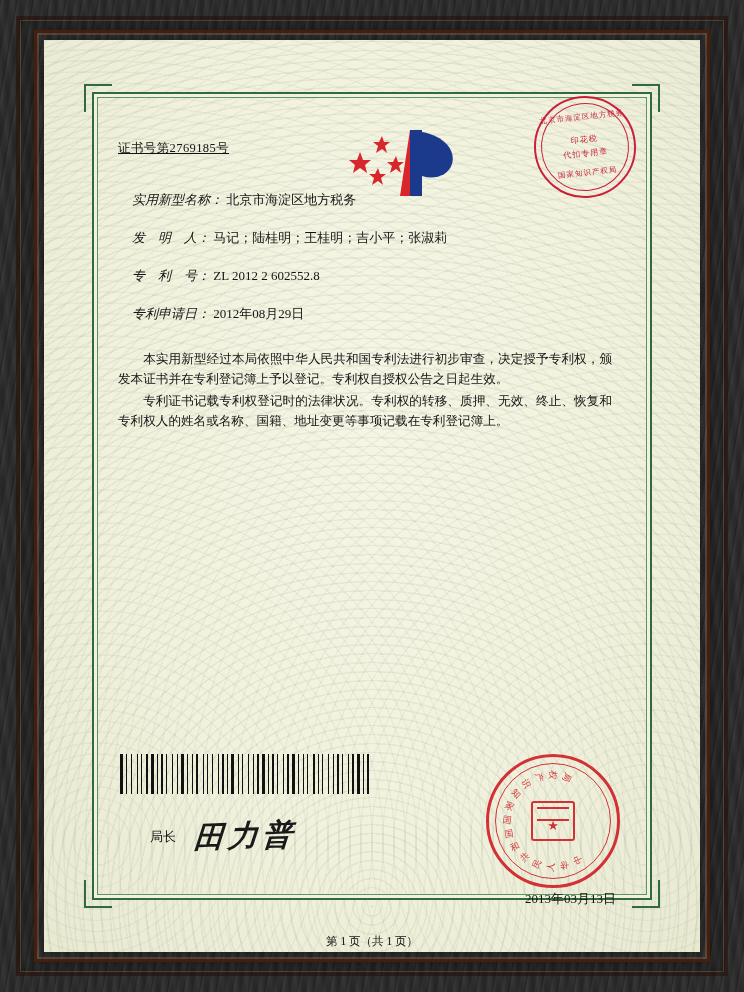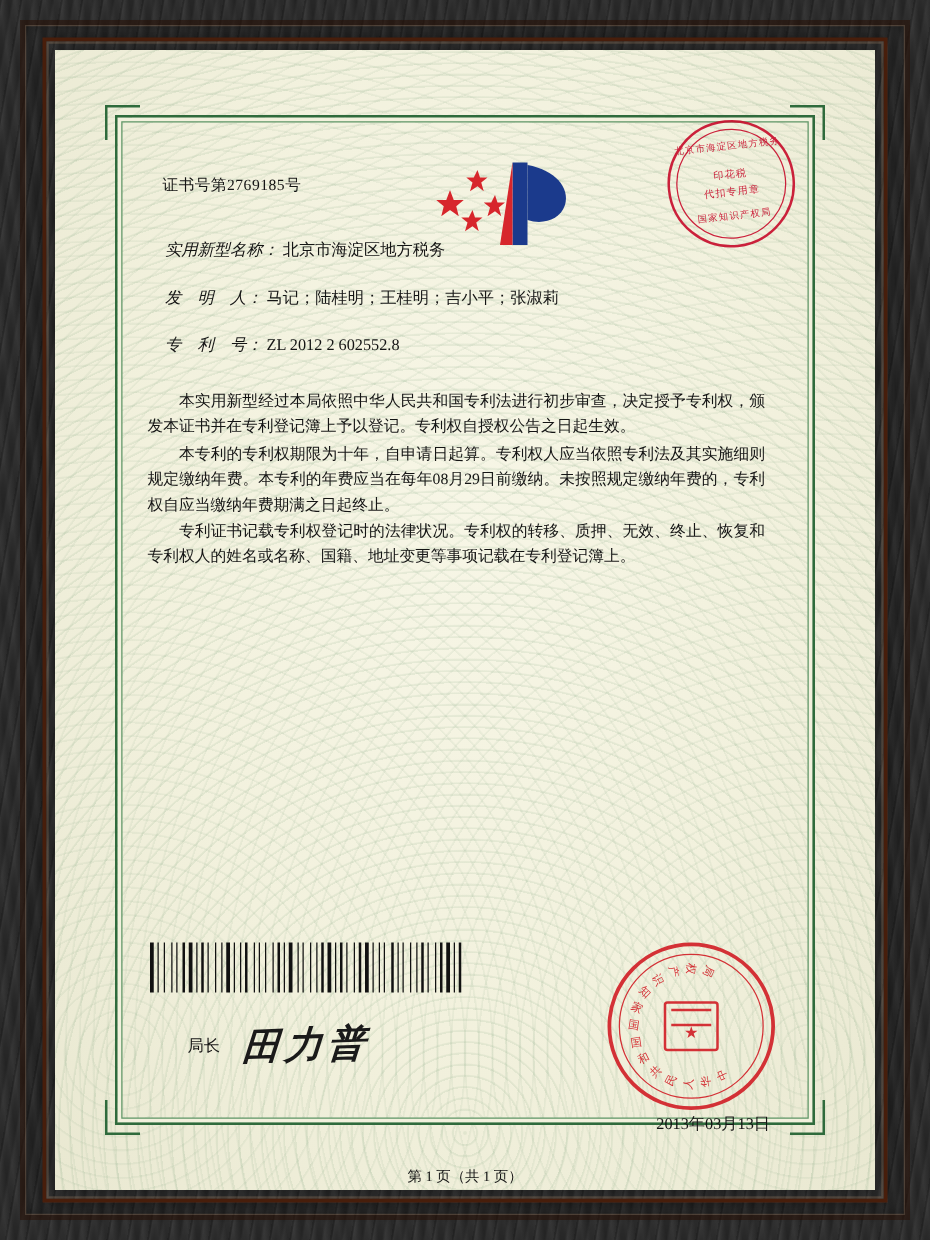--- a/index.html
+++ b/index.html
@@ -97,22 +97,23 @@
     position: absolute;
     left: 66px; top: 66px;
     width: 524px;
     color: #1d1d1d;
   }
 
   .cert-no {
     font-size: 12.5px;
     letter-spacing: 0.4px;
     margin-top: 34px;
-    margin-left: 20px;
-    color: #141414;
+    margin-left: 8px;
+    color: #141414;
+    text-decoration: underline;
   }
 
   
   .logo {
     position: absolute;
     left: 238px; top: 10px;
     width: 120px; height: 90px;
   }
 
   
@@ -333,25 +334,28 @@
           <span class="val">北京市海淀区地方税务</span>
         </div>
         <div class="field">
           <span class="lbl">发　明　人：</span>
           <span class="val">马记；陆桂明；王桂明；吉小平；张淑莉</span>
         </div>
         <div class="field">
           <span class="lbl">专　利　号：</span>
           <span class="val">ZL 2012 2 602552.8</span>
         </div>
+        <div class="field">
+          <span class="lbl">专利申请日：</span>
+          <span class="val">2012年08月29日</span>
+        </div>
       </div>
 
       <div class="body-text">
         <p>本实用新型经过本局依照中华人民共和国专利法进行初步审查，决定授予专利权，颁发本证书并在专利登记簿上予以登记。专利权自授权公告之日起生效。</p>
-        <p>本专利的专利权期限为十年，自申请日起算。专利权人应当依照专利法及其实施细则规定缴纳年费。本专利的年费应当在每年08月29日前缴纳。未按照规定缴纳年费的，专利权自应当缴纳年费期满之日起终止。</p>
         <p>专利证书记载专利权登记时的法律状况。专利权的转移、质押、无效、终止、恢复和专利权人的姓名或名称、国籍、地址变更等事项记载在专利登记簿上。</p>
       </div>
 
       <div class="barcode" id="barcode">
           <i style="width: 3px; background: rgb(17, 17, 17);"></i>
           <i style="width: 1px; background: transparent;"></i>
           <i style="width: 1px; background: rgb(17, 17, 17);"></i>
           <i style="width: 2px; background: transparent;"></i>
           <i style="width: 1px; background: rgb(17, 17, 17);"></i>
           <i style="width: 3px; background: transparent;"></i>

